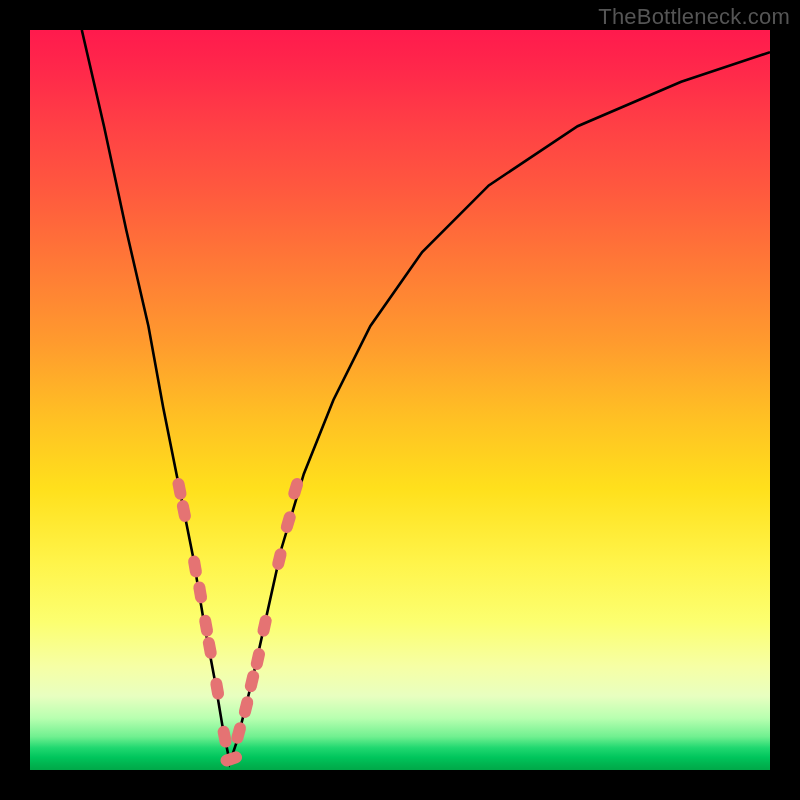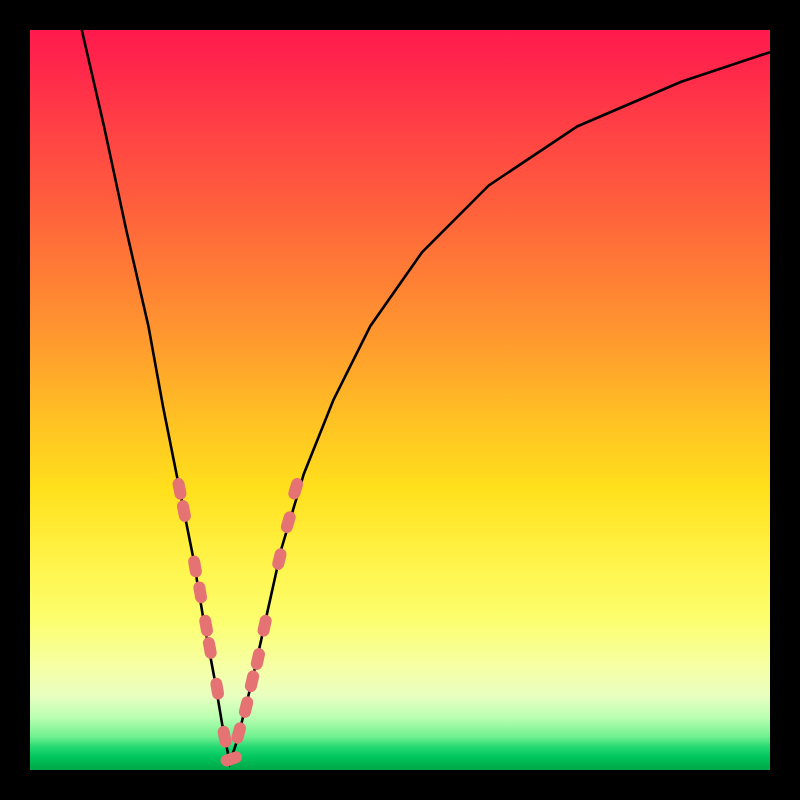--- a/index.html
+++ b/index.html
@@ -95,13 +95,14 @@
           <rect x="-11" y="-6" width="22" height="12" rx="6" fill="#e57373" transform="translate(216.1,677.1) rotate(-76.0)"></rect>
           <rect x="-11" y="-6" width="22" height="12" rx="6" fill="#e57373" transform="translate(222.0,651.2) rotate(-76.8)"></rect>
           <rect x="-11" y="-6" width="22" height="12" rx="6" fill="#e57373" transform="translate(227.9,629.0) rotate(-77.5)"></rect>
           <rect x="-11" y="-6" width="22" height="12" rx="6" fill="#e57373" transform="translate(234.6,595.7) rotate(-77.5)"></rect>
           <rect x="-11" y="-6" width="22" height="12" rx="6" fill="#e57373" transform="translate(249.4,529.1) rotate(-76.6)"></rect>
           <rect x="-11" y="-6" width="22" height="12" rx="6" fill="#e57373" transform="translate(258.3,492.1) rotate(-73.3)"></rect>
           <rect x="-11" y="-6" width="22" height="12" rx="6" fill="#e57373" transform="translate(265.7,458.8) rotate(-73.3)"></rect>
         </g>
     </svg>
   </div>
+  <div class="watermark">TheBottleneck.com</div>
 </div>
 
 </body></html>

